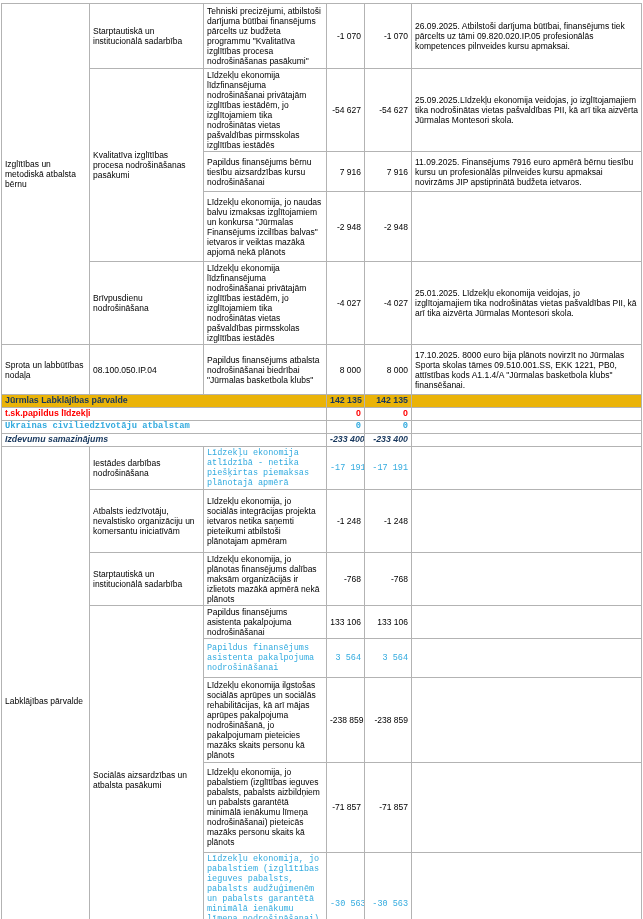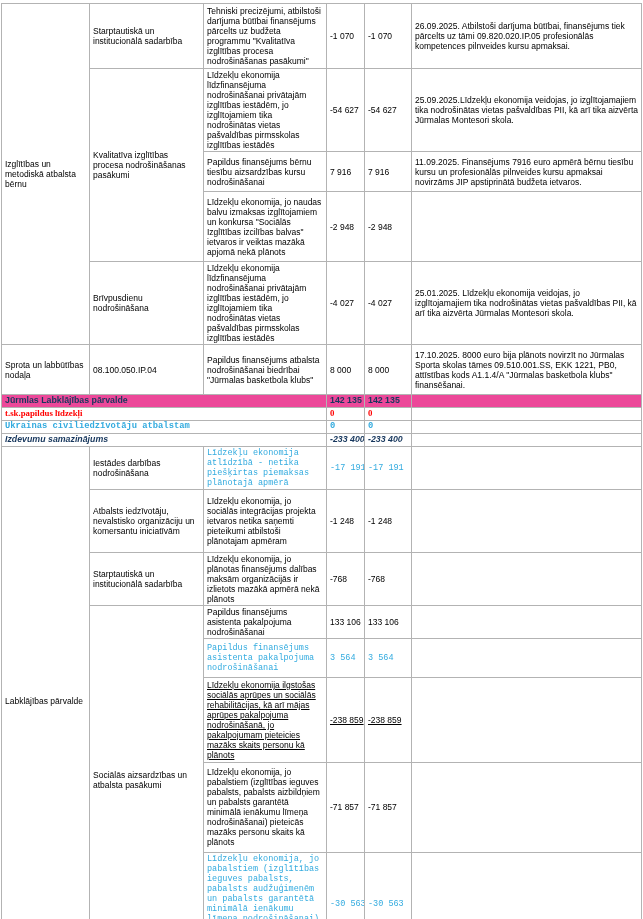--- a/index.html
+++ b/index.html
@@ -10,27 +10,27 @@
   .sheet{padding:3px 0 0 1px;}
   table{
     border-collapse:collapse;table-layout:fixed;width:640px;
   }
   td{
     border:1px solid #B3B3B3;
     font-size:8.5px;line-height:1.18;color:#000;
     vertical-align:middle;padding:1px 3px;overflow:hidden;
     word-wrap:break-word;
   }
-  .col-amount1,.col-amount2{white-space:nowrap;}
+  .col-amount1,.col-amount2{text-align:right;white-space:nowrap;}
   .col-department,.col-program,.col-measure,.col-explanation,.col-summary{text-align:left;}
   .v-navy{color:#17375D;font-weight:bold;}
-  .v-red{color:#FF0000;font-weight:bold;font-family:Liberation Serif, serif;}
+  .v-red{color:#FF0000;font-weight:bold;}
   .v-cyan{color:#33ABDF;font-family:Liberation Mono, monospace;}
   tr.summary td{font-weight:bold;font-size:8.8px;line-height:1.1;}
-  tr.bg-gray td{background:#ec4899;}
+  tr.bg-gray td{background:#eab308;}
 </style>
 </head>
 <body>
 
 <div class="sheet">
   <table>
     <colgroup>
       <col style="width:88px">
       <col style="width:114px">
       <col style="width:123px">
@@ -54,21 +54,21 @@
           <td class="col-amount2">-54 627</td>
           <td class="col-explanation">25.09.2025.Līdzekļu ekonomija veidojas, jo izglītojamajiem tika nodrošinātas vietas pašvaldības PII, kā arī tika aizvērta Jūrmalas Montesori skola.</td>
         </tr>
         <tr style="height: 40px; margin-top: 42px;">
           <td class="col-measure">Papildus finansējums bērnu tiesību aizsardzības kursu nodrošināšanai</td>
           <td class="col-amount1">7 916</td>
           <td class="col-amount2">7 916</td>
           <td class="col-explanation">11.09.2025. Finansējums 7916 euro apmērā bērnu tiesību kursu un profesionālās pilnveides kursu apmaksai novirzāms JIP apstiprinātā budžeta ietvaros.</td>
         </tr>
         <tr style="height: 70px;">
-          <td class="col-measure">Līdzekļu ekonomija, jo naudas balvu izmaksas izglītojamiem un konkursa "Sociālās Izglītības izcilības balvas" ietvaros ir veiktas mazākā apjomā nekā plānots</td>
+          <td class="col-measure">Līdzekļu ekonomija, jo naudas balvu izmaksas izglītojamiem un konkursa "Jūrmalas Finansējums izcilības balvas" ietvaros ir veiktas mazākā apjomā nekā plānots</td>
           <td class="col-amount1">-2 948</td>
           <td class="col-amount2">-2 948</td>
           <td class="col-explanation"></td>
         </tr>
         <tr style="height: 78px;">
           <td class="col-program">Brīvpusdienu nodrošināšana</td>
           <td class="col-measure">Līdzekļu ekonomija līdzfinansējuma nodrošināšanai privātajām izglītības iestādēm, jo izglītojamiem tika nodrošinātas vietas pašvaldības pirmsskolas izglītības iestādēs</td>
           <td class="col-amount1">-4 027</td>
           <td class="col-amount2">-4 027</td>
           <td class="col-explanation">25.01.2025. Līdzekļu ekonomija veidojas, jo izglītojamajiem tika nodrošinātas vietas pašvaldības PII, kā arī tika aizvērta Jūrmalas Montesori skola.</td>
@@ -133,21 +133,21 @@
           <td class="col-amount1">133 106</td>
           <td class="col-amount2">133 106</td>
           <td class="col-explanation"></td>
         </tr>
         <tr style="height: 39px;">
           <td class="col-measure v-cyan">Papildus finansējums asistenta pakalpojuma nodrošināšanai</td>
           <td class="col-amount1 v-cyan">3 564</td>
           <td class="col-amount2 v-cyan">3 564</td>
           <td class="col-explanation"></td>
         </tr>
-        <tr style="height: 85px; text-decoration: underline;">
+        <tr style="height: 85px;">
           <td class="col-measure">Līdzekļu ekonomija ilgstošas sociālās aprūpes un sociālās rehabilitācijas, kā arī mājas aprūpes pakalpojuma nodrošināšanā, jo pakalpojumam pieteicies mazāks skaits personu kā plānots</td>
           <td class="col-amount1">-238 859</td>
           <td class="col-amount2">-238 859</td>
           <td class="col-explanation"></td>
         </tr>
         <tr style="height: 90px;">
           <td class="col-measure">Līdzekļu ekonomija, jo pabalstiem (izglītības ieguves pabalsts, pabalsts aizbildņiem un pabalsts garantētā minimālā ienākumu līmeņa nodrošināšanai) pieteicās mazāks personu skaits kā plānots</td>
           <td class="col-amount1">-71 857</td>
           <td class="col-amount2">-71 857</td>
           <td class="col-explanation"></td>

